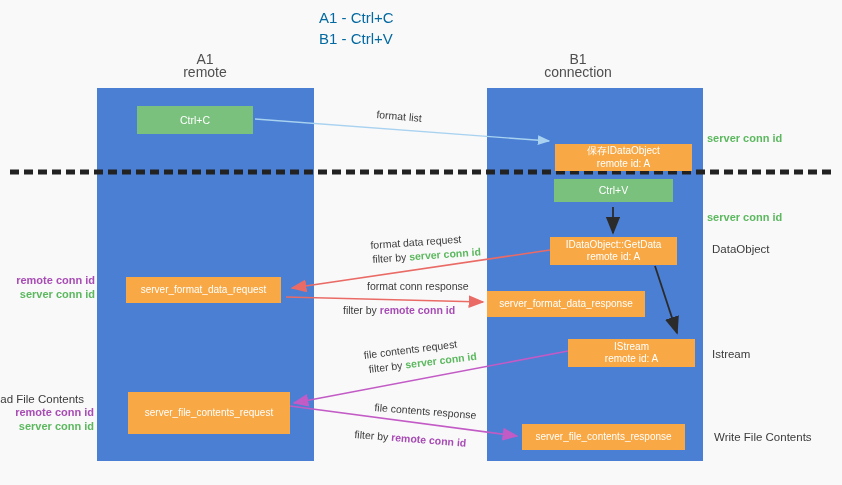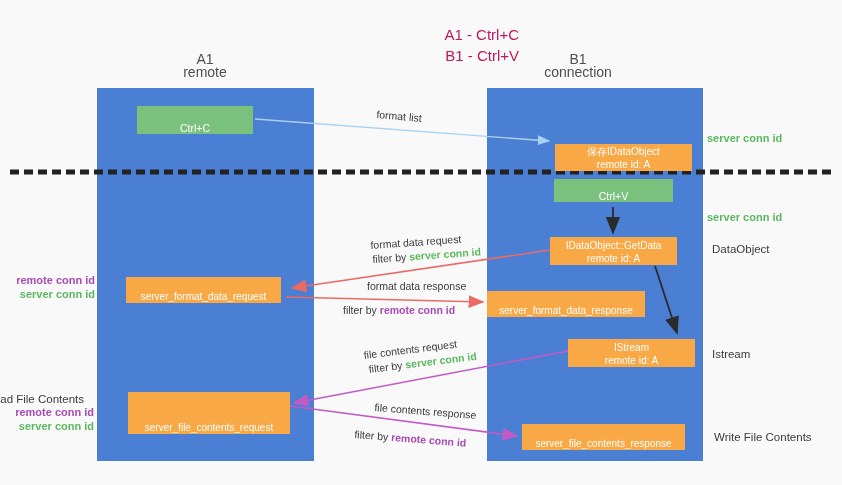--- a/index.html
+++ b/index.html
@@ -1,34 +1,34 @@
 <!DOCTYPE html>
 <html style="--lane-blue: #4a7fd3; --node-green: #7ac17d; --node-orange: #f8a844; --conn-green: #5cb85f; --conn-purple: #a84cb5; --arrow-red: #ea6b66; --arrow-magenta: #c35bc6; --arrow-blue: #a8d2f0; --arrow-black: #2b2b2b; --ink: #3b3b3b;"><head>
 <meta charset="utf-8">
 <style>
   html,body{margin:0;padding:0;background:#e9e9e9;}
   .canvas{
     position:relative;width:842px;height:485px;background:#f9f9f9;
     overflow:hidden;font-family:"Liberation Sans",sans-serif;color:#3b3b3b;
   }
   .title{
-    position:absolute;left:319px;top:24px;width:200px;text-align:right;
-    font-size:15px;line-height:21px;color:#be185d;
+    position:absolute;left:319px;top:7px;width:200px;text-align:left;
+    font-size:15px;line-height:21px;color:#0369a1;
   }
   .lane-header{
     position:absolute;top:53px;width:120px;text-align:center;
     font-size:14px;line-height:13px;color:#4f4f4f;
   }
   .lane{position:absolute;top:88px;height:373px;background:var(--lane-blue,#4a7fd3);}
   .lane-left{left:97px;width:217px;}
   .lane-right{left:487px;width:216px;}
   svg.overlay{position:absolute;left:0;top:0;pointer-events:none;}
   .node{
     position:absolute;display:flex;flex-direction:column;align-items:center;
-    justify-content:flex-end;color:#fff;text-align:center;white-space:nowrap;
+    justify-content:center;color:#fff;text-align:center;white-space:nowrap;
     line-height:12.5px;
   }
   .node.green{background:var(--node-green,#7ac17d);font-size:10.5px;}
   .node.orange{background:var(--node-orange,#f8a844);font-size:10px;}
   .conn-label{position:absolute;font-size:11px;font-weight:bold;white-space:nowrap;}
   .conn-green{color:var(--conn-green,#5cb85f);}
   .conn-purple{color:var(--conn-purple,#a84cb5);}
   .side-label{position:absolute;font-size:11.5px;color:#3b3b3b;white-space:nowrap;}
   .left-stack{
     position:absolute;text-align:right;font-size:11px;font-weight:bold;
@@ -148,21 +148,21 @@
     <div class="conn-green">server conn id</div>
   </div>
 
   <div class="alabel o-lt" style="left:377px;top:108px;transform:rotate(5deg)">format list</div>
 
   <div class="alabel o-lt" style="left:370px;top:239px;transform:rotate(-4deg)">format data request</div>
   <div class="alabel o-lt" style="left:372px;top:253px;transform:rotate(-4deg)">
     <span>filter by</span><span class="conn-green">server conn id</span>
   </div>
 
-  <div class="alabel" style="left:367px;top:280px">format data response</div>
+  <div class="alabel" style="left:367px;top:280px">format conn response</div>
   <div class="alabel" style="left:343px;top:304px">
     <span>filter by</span><span class="conn-purple">remote conn id</span>
   </div>
 
   <div class="alabel o-lt" style="left:363px;top:349px;transform:rotate(-7deg)">file contents request</div>
   <div class="alabel o-lt" style="left:368px;top:363px;transform:rotate(-7deg)">
     <span>filter by</span><span class="conn-green">server conn id</span>
   </div>
 
   <div class="alabel o-lt" style="left:375px;top:401px;transform:rotate(4.5deg)">file contents response</div>

